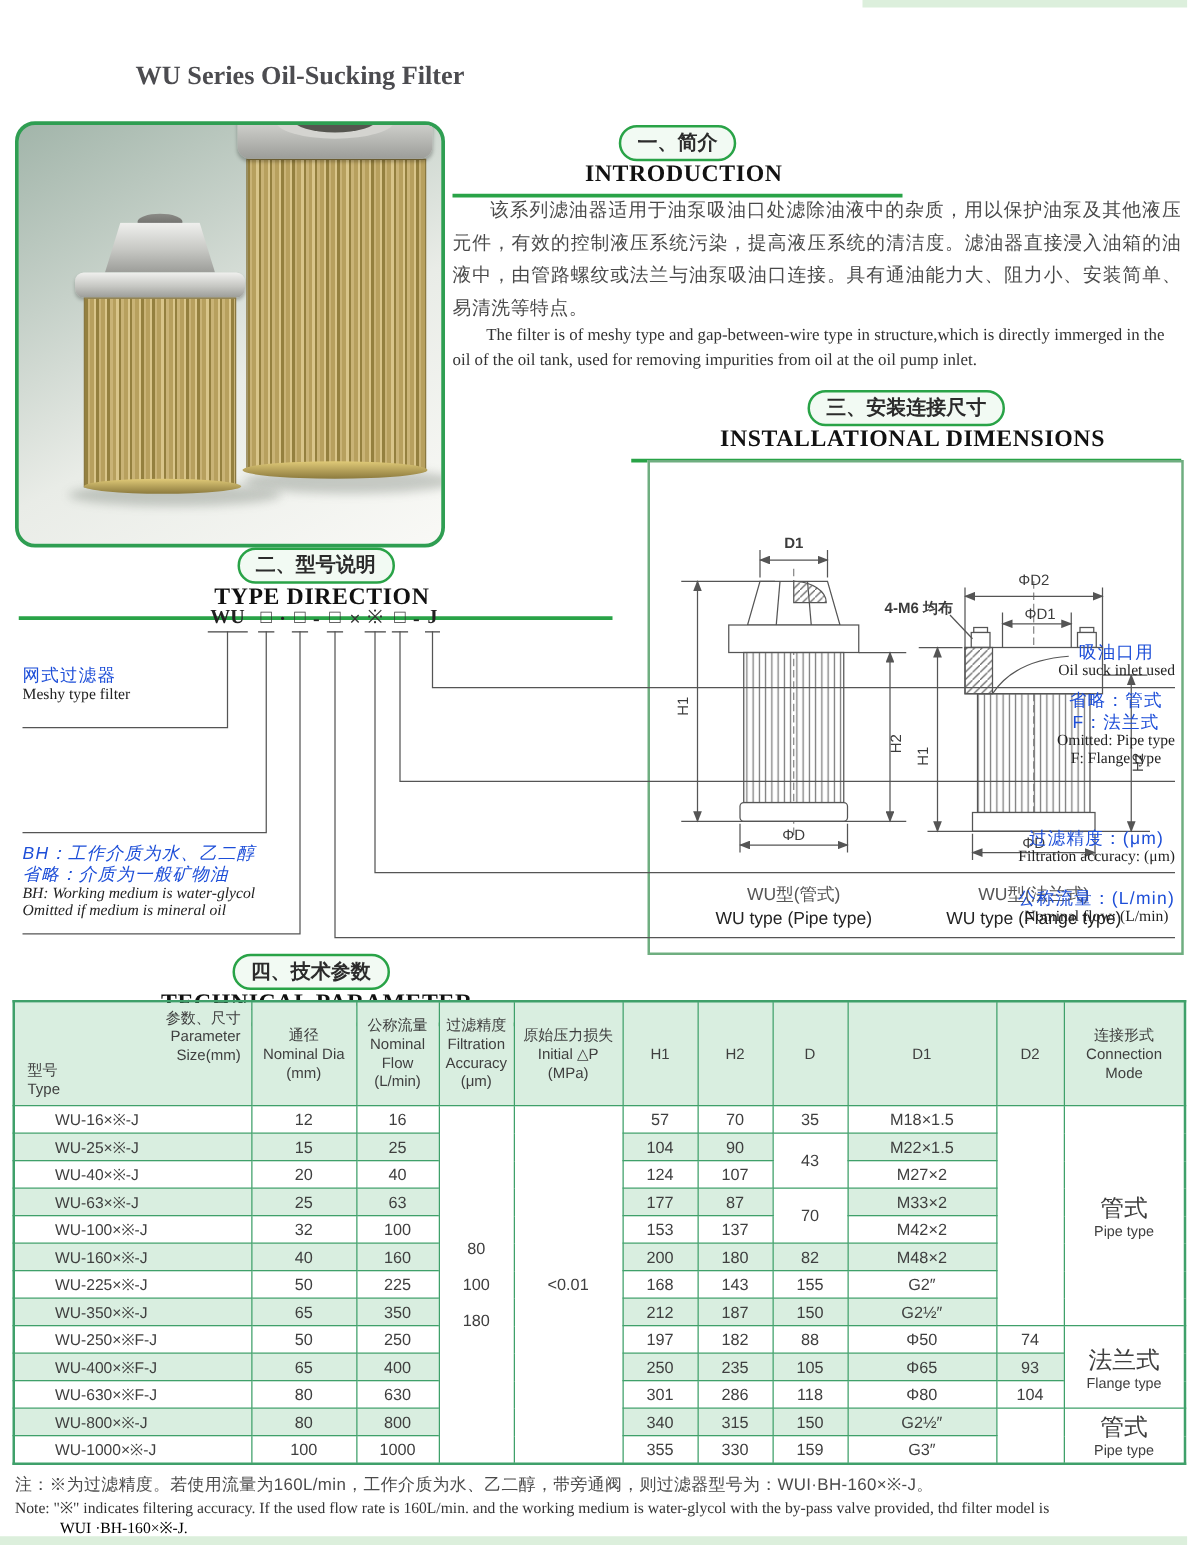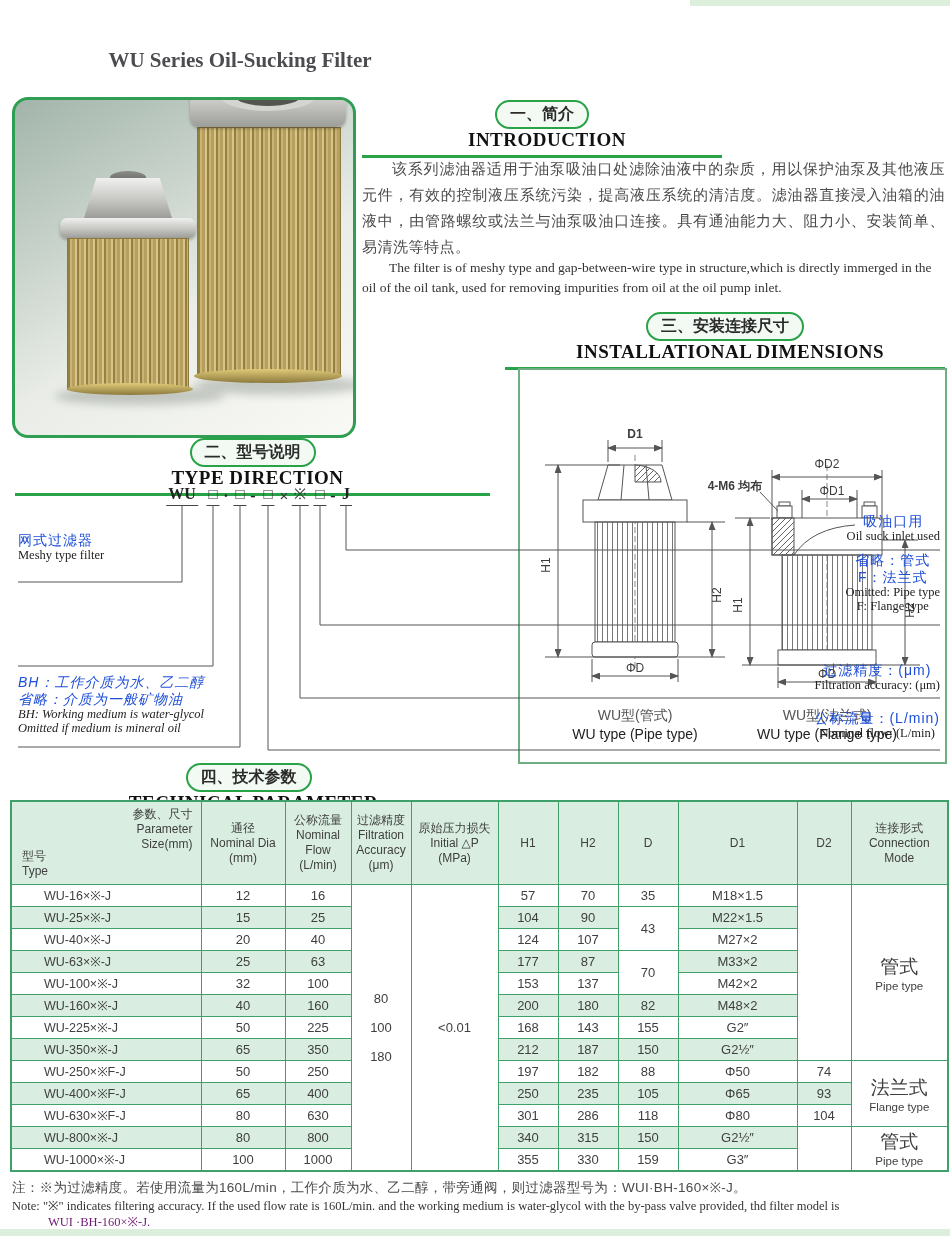--- a/index.html
+++ b/index.html
@@ -64,21 +64,21 @@
   #param-table td.fa div{margin:14px 0;}
   #param-table td.cc .lz{font-size:19px;}
   #param-table td.cc .le{font-size:11.5px;}
   th.corner{position:relative;
     background-image:linear-gradient(to bottom right,transparent calc(50% - .7px),#3fa06a calc(50% - .7px),#3fa06a calc(50% + .7px),transparent calc(50% + .7px));}
   th.corner .c-top{position:absolute;top:5px;right:8px;text-align:right;white-space:pre-line;}
   th.corner .c-bot{position:absolute;bottom:5px;left:10px;text-align:left;white-space:pre-line;}
   
   #note-zh{left:12px;top:1178px;font-size:13.5px;color:#4a4a4a;letter-spacing:.3px;}
   #note-en1{left:12px;top:1197px;font-family:"Liberation Serif",serif;font-size:12.5px;color:#333;}
-  #note-en2{left:48px;top:1213px;font-family:"Liberation Serif",serif;font-size:12.5px;color:#701a75;}
+  #note-en2{left:48px;top:1213px;font-family:"Liberation Serif",serif;font-size:12.5px;color:#000000;}
   svg text{font-family:"Liberation Sans",sans-serif;}
 </style>
 </head>
 <body>
 
 <div id="page">
 
   <div class="abs strip" style="left:690px;top:0;width:260px;height:6px;"></div>
   <div class="abs strip" style="left:0;top:1229px;width:950px;height:7px;"></div>
 

